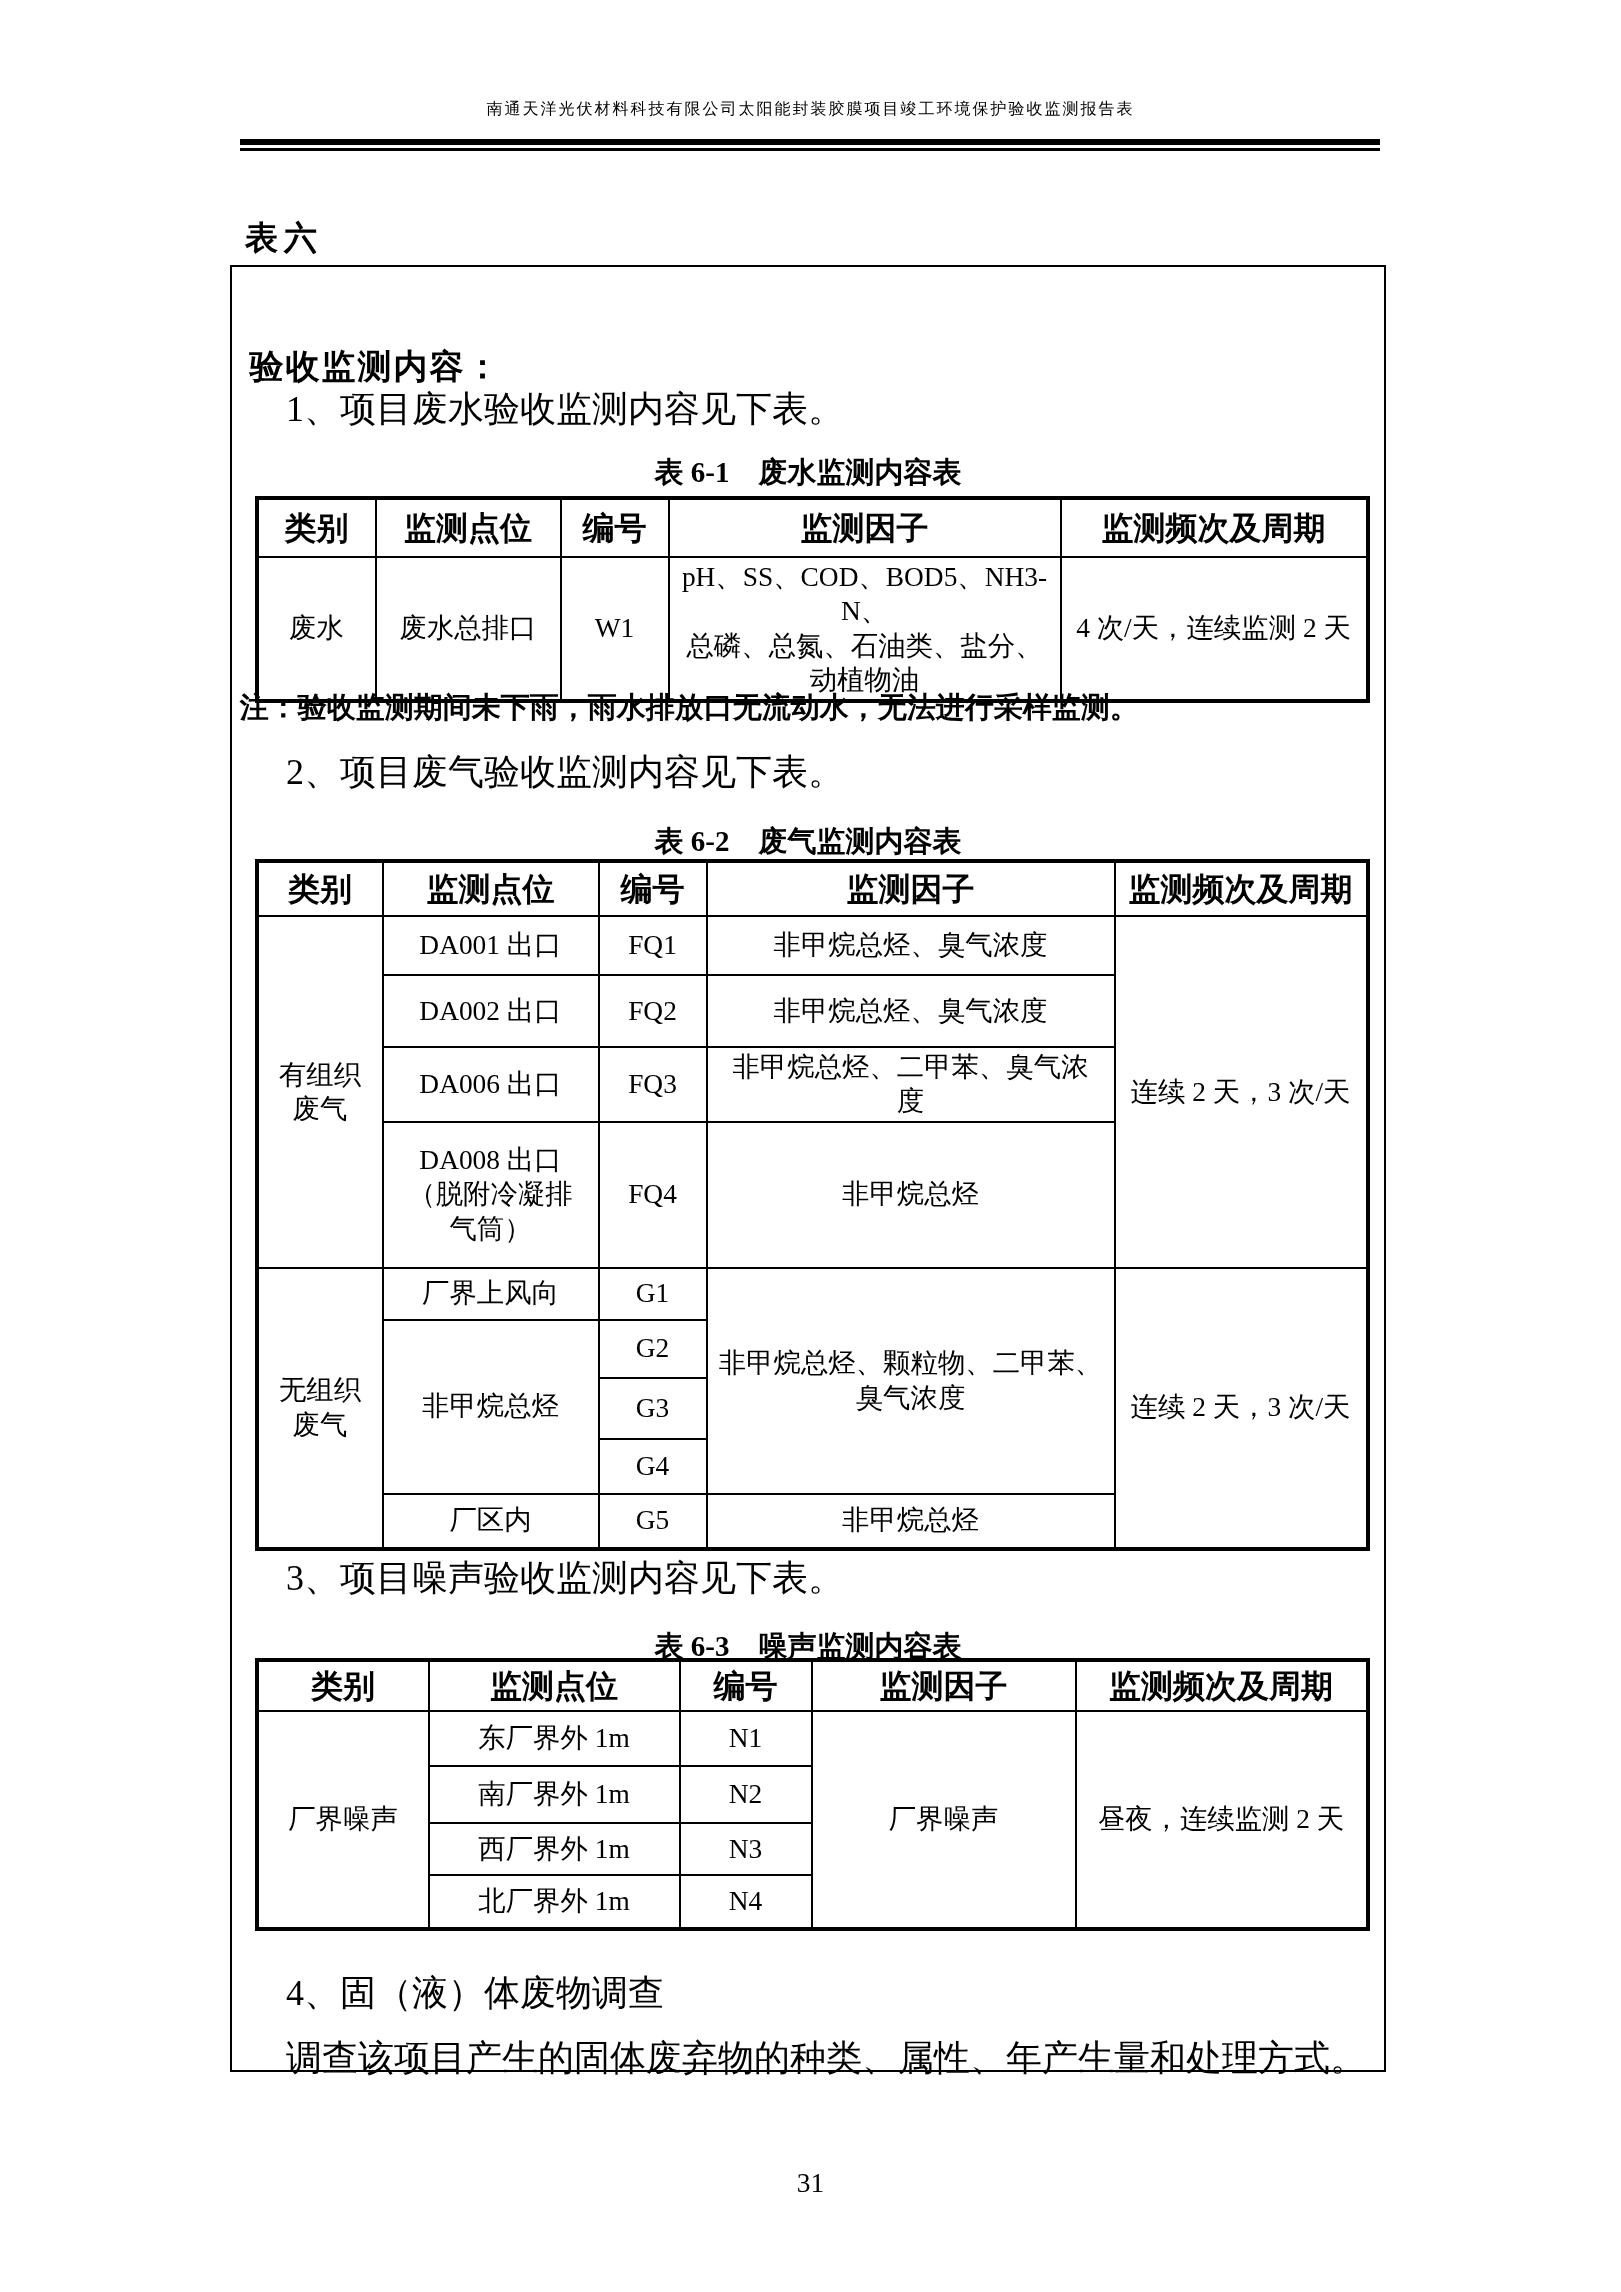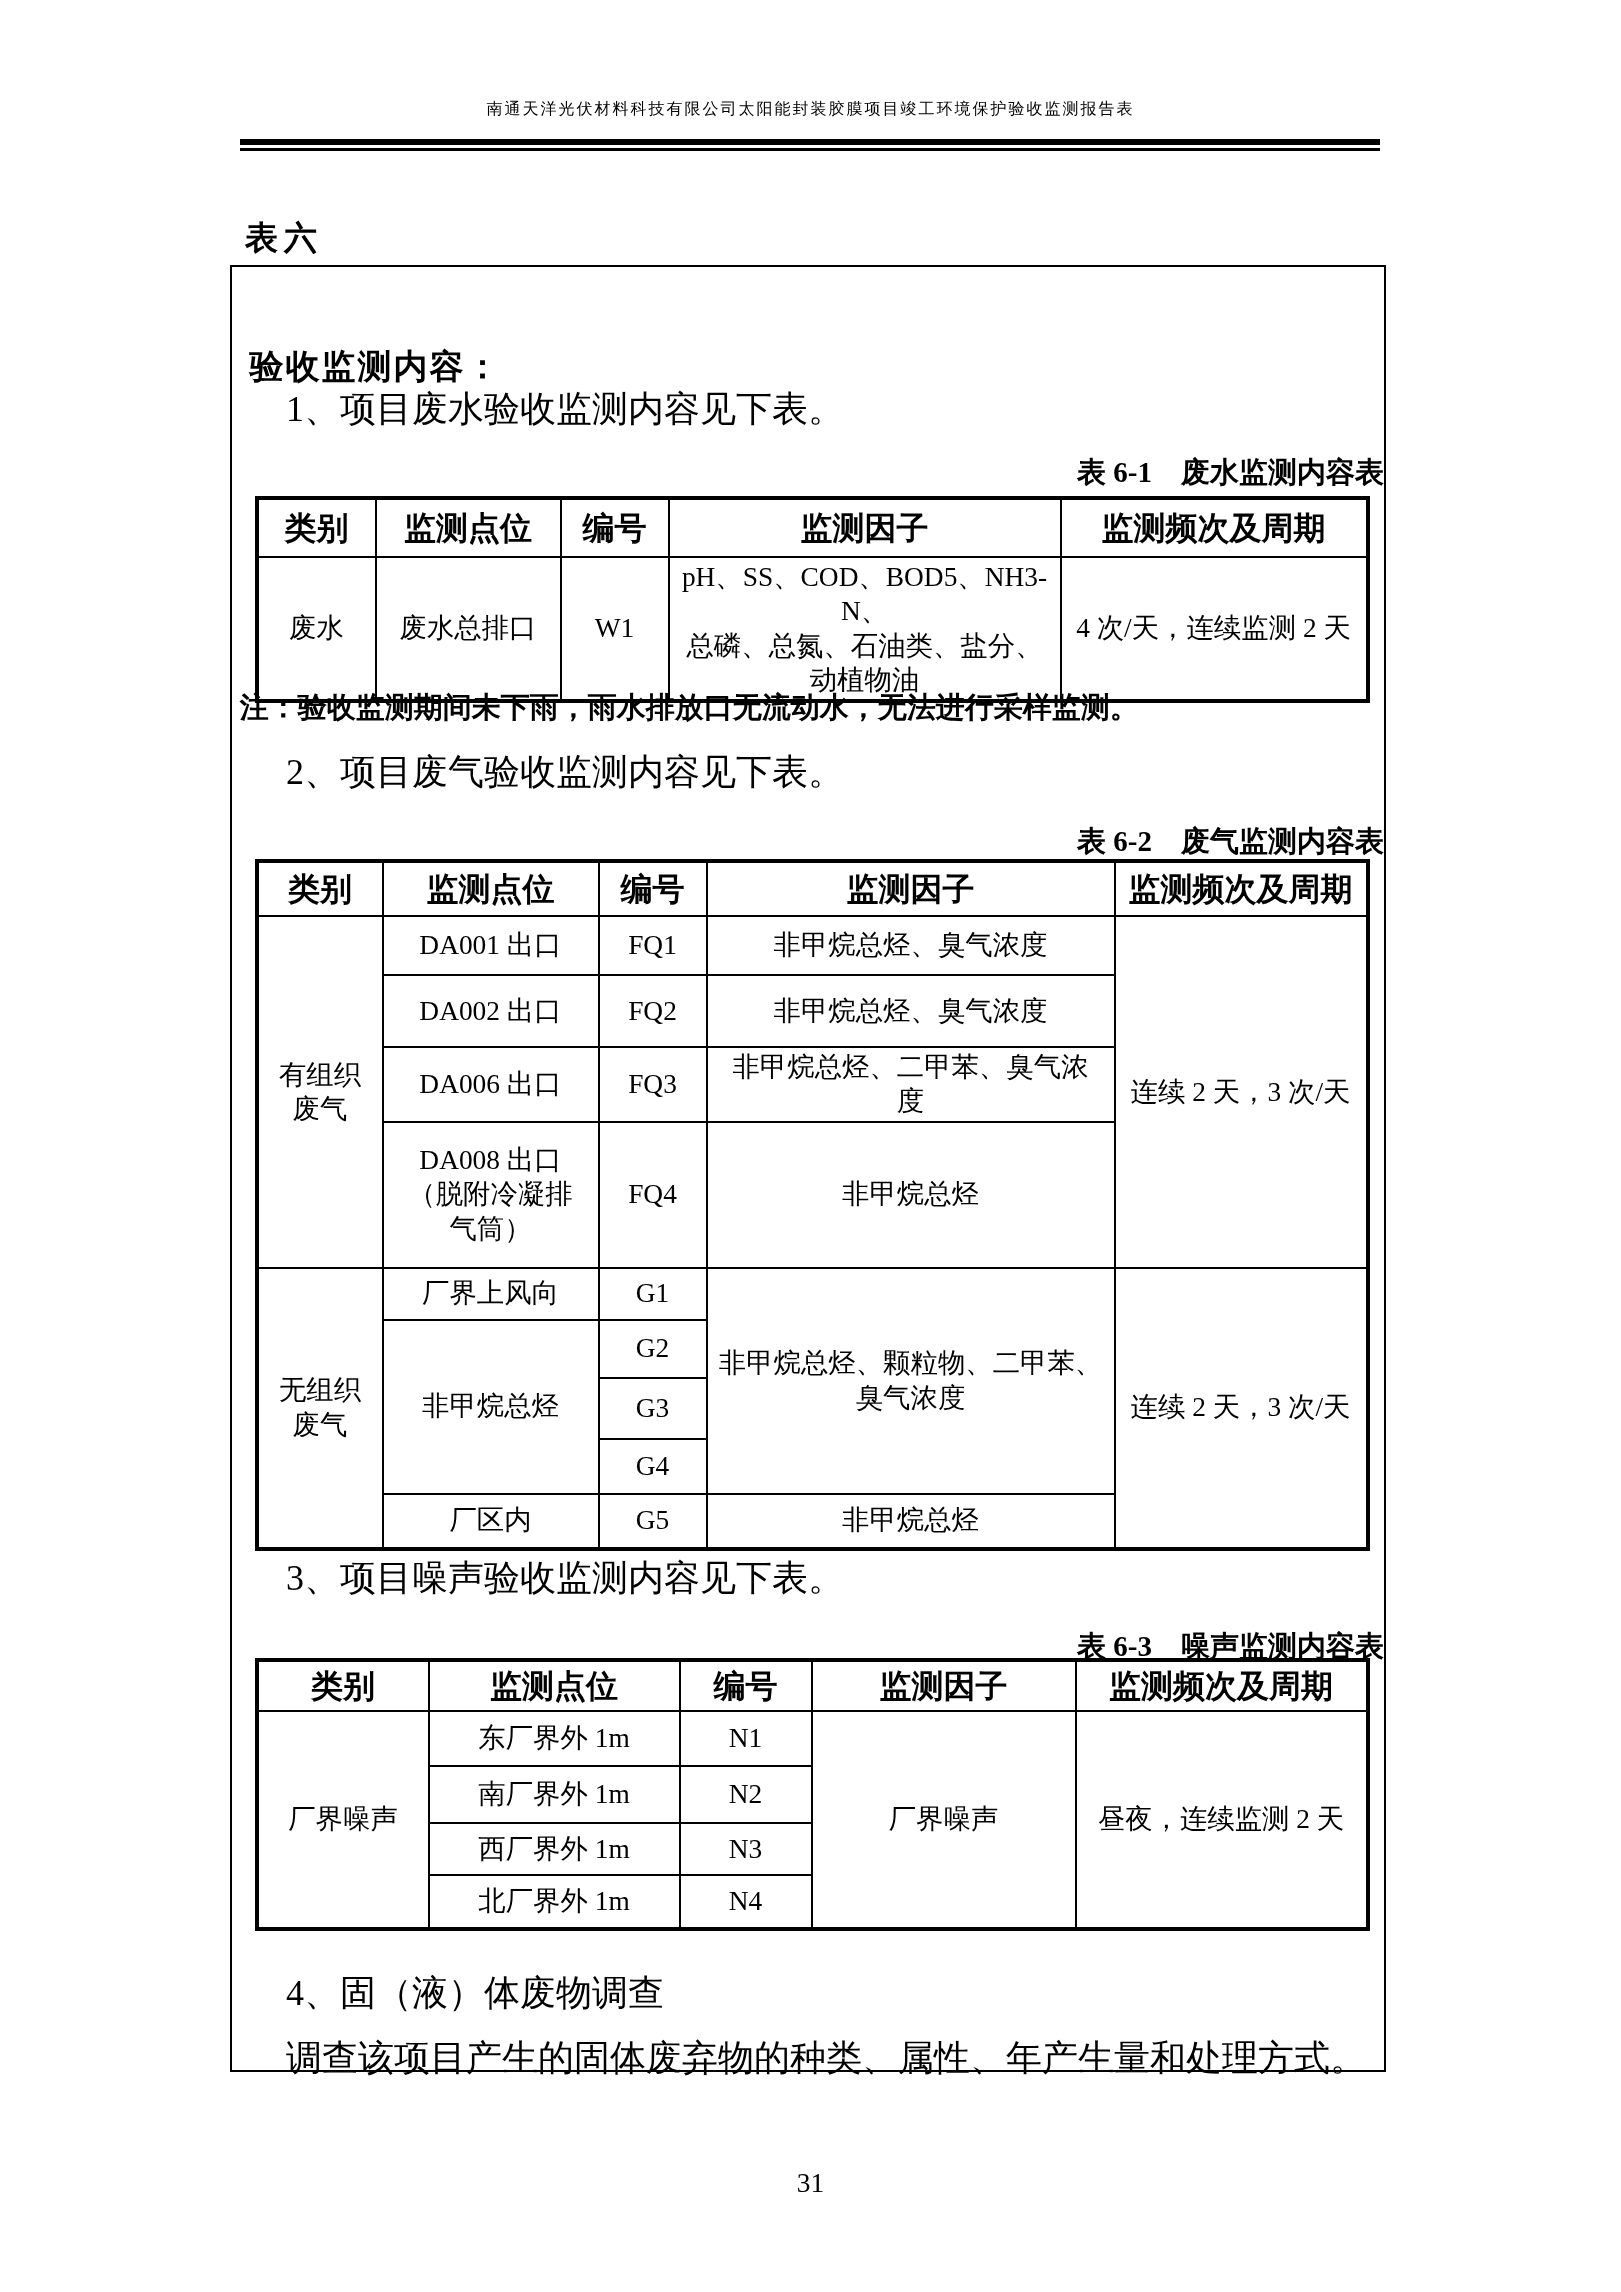--- a/index.html
+++ b/index.html
@@ -21,21 +21,21 @@
   }
   .section-title { position:absolute; top:39px; left:17.6px; font-size:34px; font-weight:bold; letter-spacing:2px;margin-top:38px; }
   .para { position:absolute; left:54px; font-size:36px; line-height:1.1; white-space:pre; }
   .p1 { top:123px; }
   .p2 { top:486px; }
   .p3 { top:1292px; }
   .p4 { top:1707px; }
   .p5 { top:1772px; }
   .note { position:absolute; top:421px; left:7.8px; font-size:29px; font-weight:bold; }
   .tbl-caption {
-    position:absolute; left:0; width:100%; text-align:right;
+    position:absolute; left:0; width:100%; text-align:center;
     font-size:29px; font-weight:bold;
   }
   .c1 { top:186px; }
   .c2 { top:555px; }
   .c3 { top:1360px; }
   .tbl-wrap { position:absolute; left:22.5px; }
   .t1 { top:229px; }
   .t2 { top:592px; }
   .t3 { top:1391px; }
   table {

